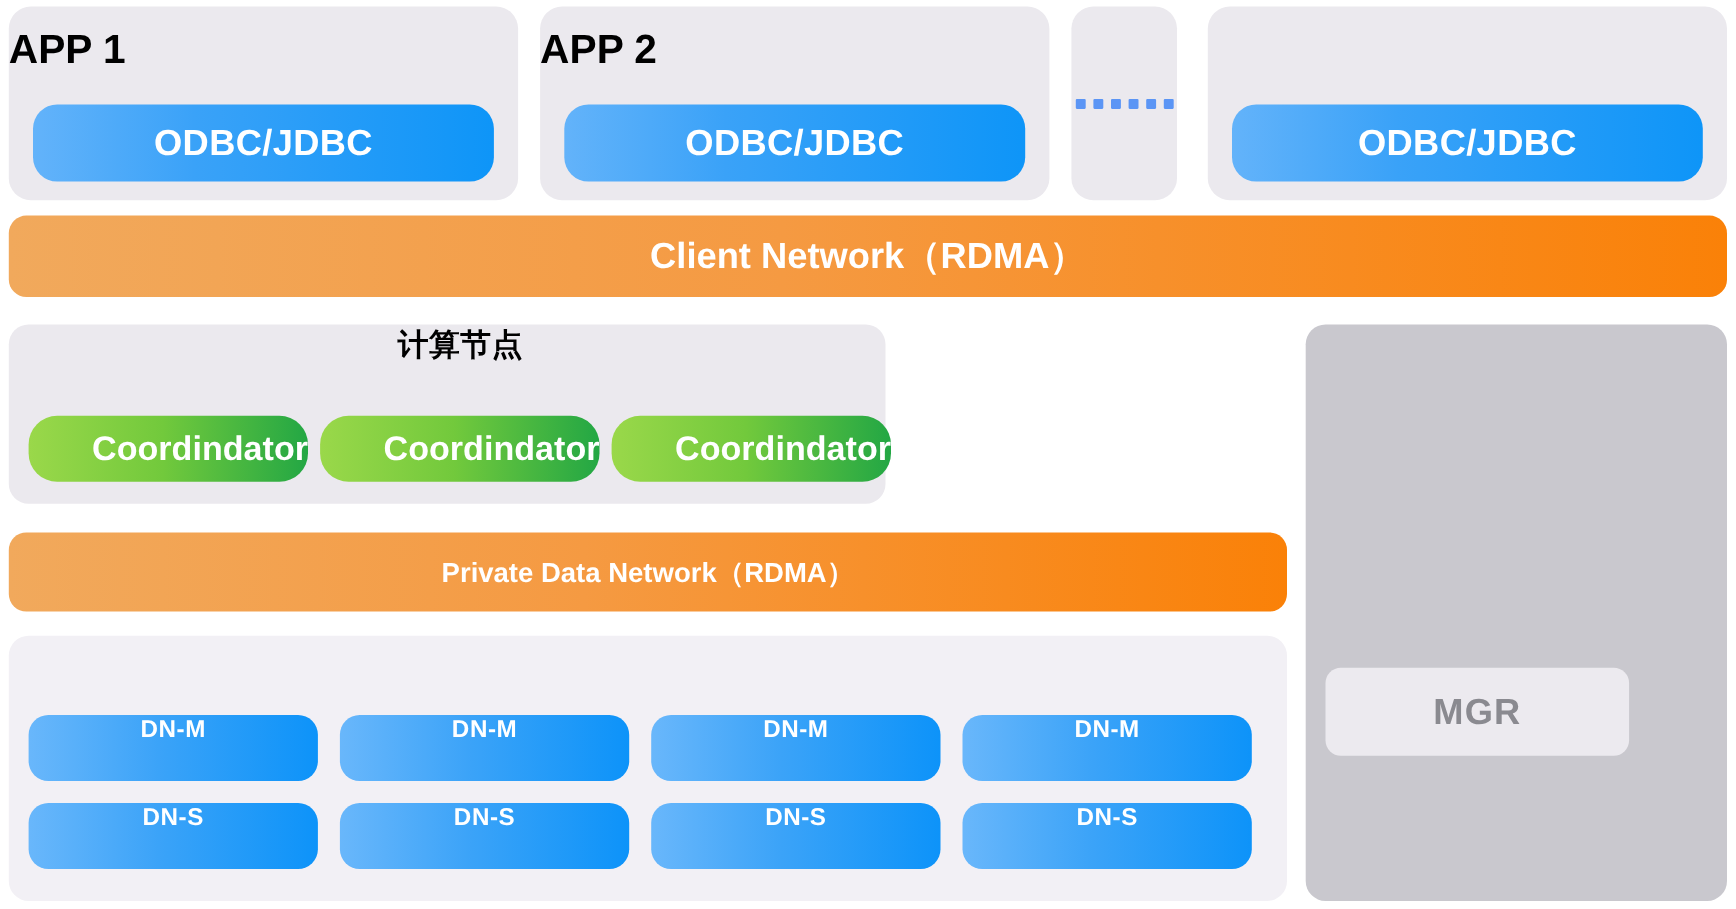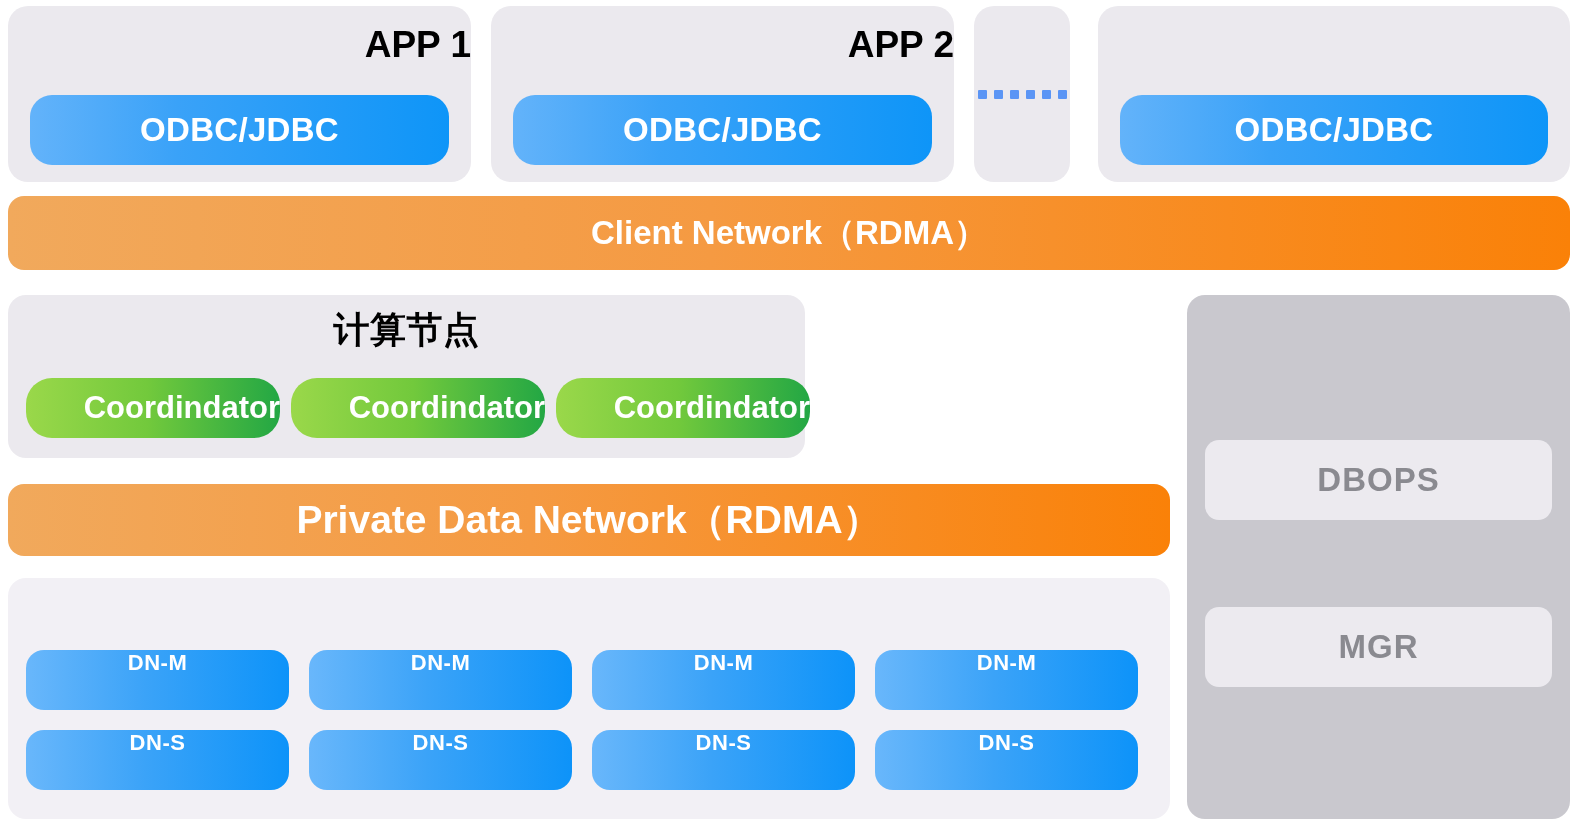--- a/index.html
+++ b/index.html
@@ -57,24 +57,23 @@
     height: 176px;
     background: #ebe9ee;
     border-radius: 20px;
     box-sizing: border-box;
     padding: 0;
   }
   .app-card .app-title {
     margin-top: 16px;
     font-size: 37px;
     font-weight: bold;
-    text-align: right;
+    text-align: left;
     color: #000;
     line-height: 45px;
-    padding-left: 27px;
   }
   .pill-blue {
     position: absolute;
     left: 22px;
     right: 22px;
     bottom: 17px;
     height: 70px;
     border-radius: 22px;
     background: linear-gradient(90deg, #63b3fa 0%, #3aa2f8 35%, #0e95f8 100%);
     color: #ffffff;
@@ -191,45 +190,42 @@
     <div class="app-card" style="left:1090px; width:472px;">
       <div class="pill-blue">ODBC/JDBC</div>
     </div>
   </div>
 
   <div class="net-bar" style="left:8px; top:196px; width:1562px; height:74px; font-size:33px;">
     <span>Client Network（RDMA）</span>
   </div>
 
   <div class="panel" style="left:8px; top:295px; width:797px; height:163px;">
-    <div class="panel-title" style="margin-top:16px; font-size:36px; line-height:38px;">计算节点</div>
+    <div class="panel-title" style="font-size:28px; line-height:38px;padding-left:12px;">计算节点</div>
 
     <div class="pill-green" style="left:18px; top:83px; width:254px; height:60px; font-size:31px;">
       <span>Coordindator</span>
     </div>
     <div class="pill-green" style="left:283px; top:83px; width:254px; height:60px; font-size:31px;">
       <span>Coordindator</span>
     </div>
     <div class="pill-green" style="left:548px; top:83px; width:254px; height:60px; font-size:31px;">
       <span>Coordindator</span>
     </div>
   </div>
 
 
   <div class="panel panel-dark" style="left:1187px; top:295px; width:383px; height:524px;">
 
-    <div class="mgmt-box" style="left:18px; top:145px; width:347px; height:80px;">
-      <span>DBOPS</span>
-    </div>
-    <div class="mgmt-box" style="left:18px; top:312px; width:347px; height:80px;">
+    <div class="mgmt-box" style="left:18px; top:312px; width:276px; height:80px;">
       <span>MGR</span>
     </div>
   </div>
 
-  <div class="net-bar" style="left:8px; top:484px; width:1162px; height:72px; font-size:39px;">
+  <div class="net-bar" style="left:8px; top:484px; width:1162px; height:72px; font-size:25px;">
     <span>Private Data Network（RDMA）</span>
   </div>
 
   <div class="panel panel-light" style="left:8px; top:578px; width:1162px; height:241px;">
 
     <div class="pill-dn" style="left:18px; top:72px; width:263px; height:60px;">
       <span>DN-M</span>
     </div>
     <div class="pill-dn" style="left:18px; top:152px; width:263px; height:60px;">
       <span>DN-S</span>

